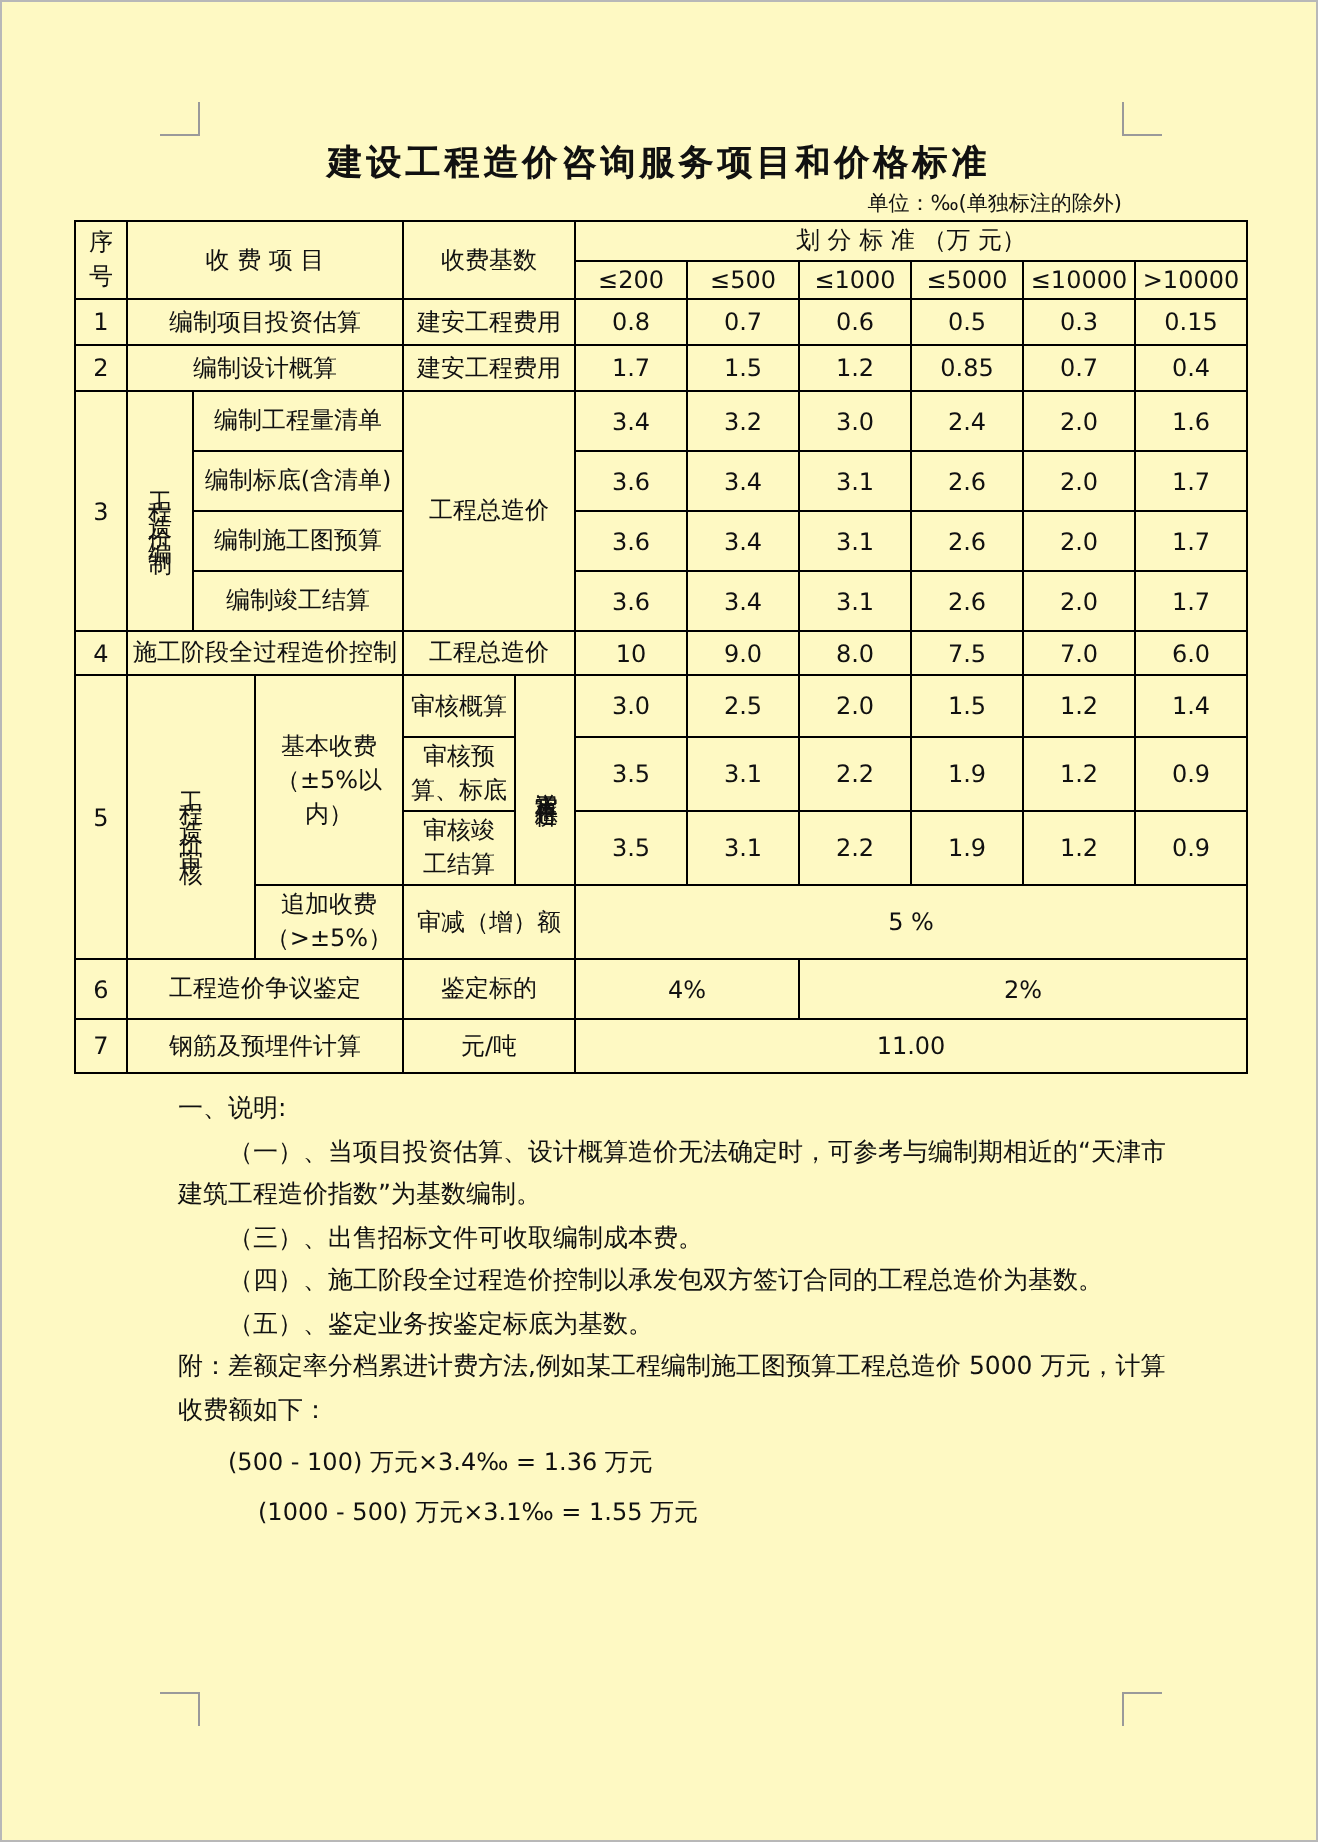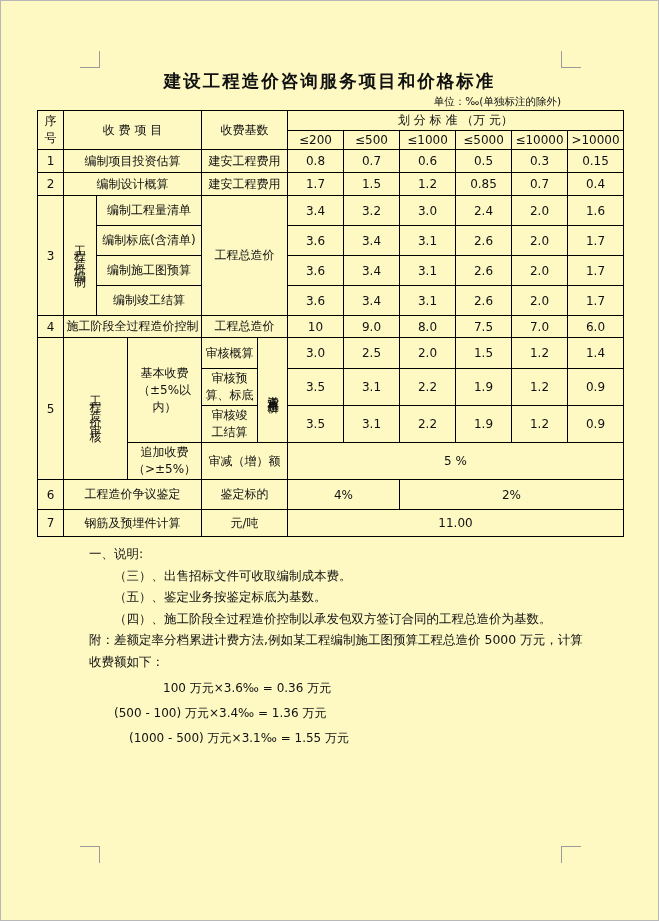--- a/index.html
+++ b/index.html
@@ -211,24 +211,24 @@
       <td>7</td>
       <td colspan="3" class="item">钢筋及预埋件计算</td>
       <td colspan="2">元/吨</td>
       <td colspan="6">11.00</td>
     </tr>
   </tbody>
     </table>
 
   <div class="notes">
     <p class="no-indent">一、说明:</p>
+    <p>（一）、当项目投资估算、设计概算造价无法确定时，可参考与编制期相近的“天津市建筑工程造价指数”为基数编制。</p>
     <p>（三）、出售招标文件可收取编制成本费。</p>
+    <p>（四）、施工阶段全过程造价控制以承发包双方签订合同的工程总造价为基数。</p>
     <p>（五）、鉴定业务按鉴定标底为基数。</p>
-    <p>（四）、施工阶段全过程造价控制以承发包双方签订合同的工程总造价为基数。</p>
     <p class="no-indent">附：差额定率分档累进计费方法,例如某工程编制施工图预算工程总造价 5000 万元，计算收费额如下：</p>
     <div class="calc">
-      <div class="c1">100 万元×3.6‰ = 0.36 万元</div>
       <div class="c2">(500 - 100) 万元×3.4‰ = 1.36 万元</div>
       <div class="c3">(1000 - 500) 万元×3.1‰ = 1.55 万元</div>
     </div>
   </div>
 
 </div>
 
 </body></html>

